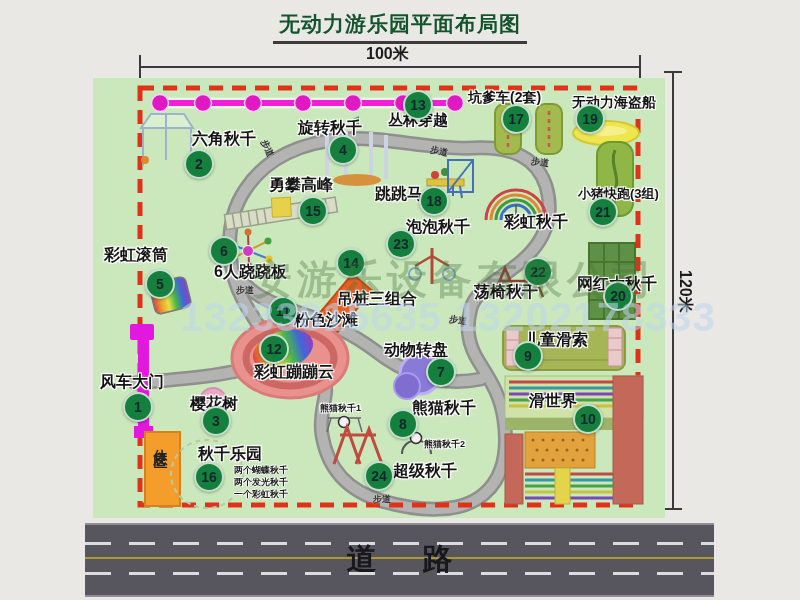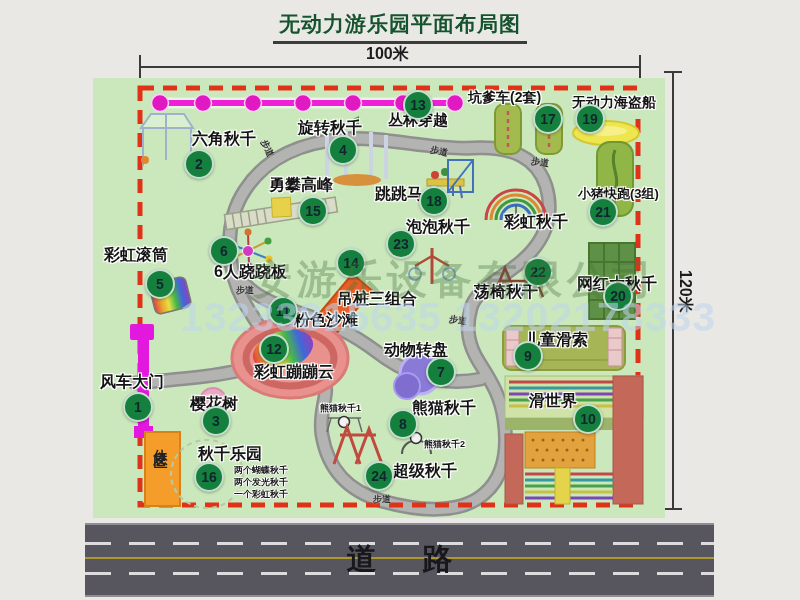--- a/index.html
+++ b/index.html
@@ -317,21 +317,21 @@
       <div class="badge" style="left: 274px; top: 349px;">12</div>
       <div class="poi-label" style="left: 388px; top: 112px; font-size: 15px;">丛林穿越</div>
       <div class="badge" style="left: 418px; top: 105px;">13</div>
       <div class="poi-label" style="left: 337px; top: 291px; text-align: right;">吊桩三组合</div>
       <div class="badge" style="left: 351px; top: 263px;">14</div>
       <div class="poi-label" style="left: 269px; top: 177px;">勇攀高峰</div>
       <div class="badge" style="left: 313px; top: 211px;">15</div>
       <div class="poi-label" style="left: 198px; top: 446px;">秋千乐园</div>
       <div class="badge" style="left: 209px; top: 477px;">16</div>
       <div class="poi-label" style="left: 468px; top: 90px; font-size: 14px;">坑爹车(2套)</div>
-      <div class="badge" style="left: 548px; top: 119px;">17</div>
+      <div class="badge" style="left: 516px; top: 119px;">17</div>
       <div class="poi-label" style="left: 375px; top: 186px;">跳跳马</div>
       <div class="badge" style="left: 434px; top: 201px;">18</div>
       <div class="poi-label" style="left: 572px; top: 95px; font-size: 14px;">无动力海盗船</div>
       <div class="badge" style="left: 590px; top: 119px;">19</div>
       <div class="poi-label" style="left: 577px; top: 276px;">网红大秋千</div>
       <div class="badge" style="left: 618px; top: 296px;">20</div>
       <div class="poi-label" style="left: 578px; top: 187px; font-size: 13px;">小猪快跑(3组)</div>
       <div class="badge" style="left: 603px; top: 212px;">21</div>
       <div class="poi-label" style="left: 474px; top: 284px;">荡椅秋千</div>
       <div class="badge" style="left: 538px; top: 272px;">22</div>

